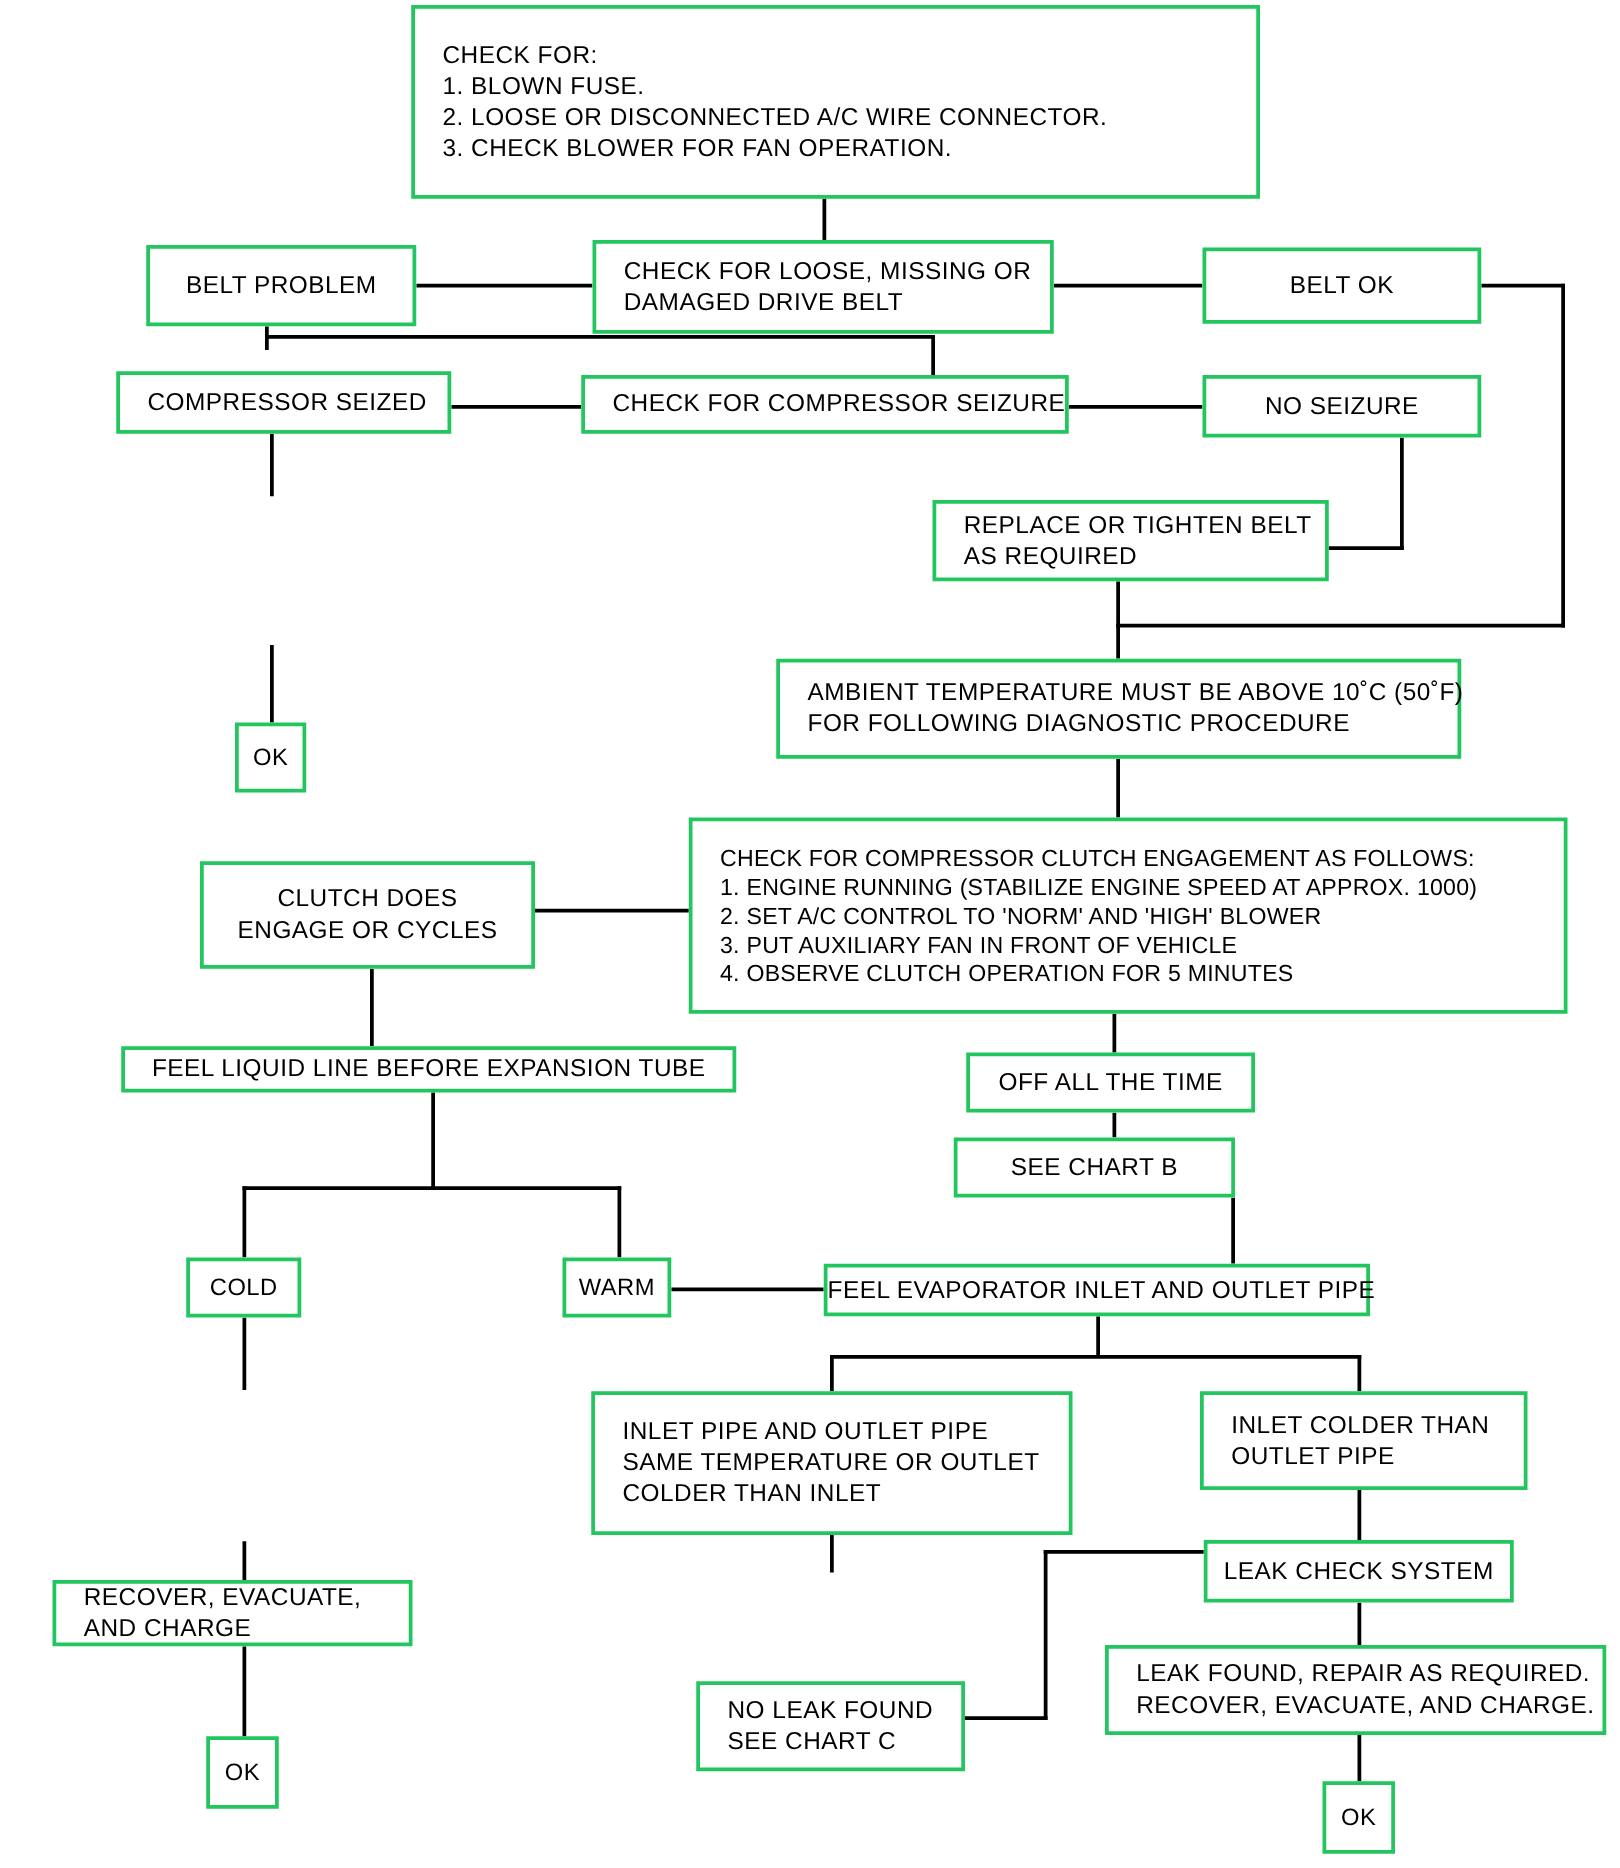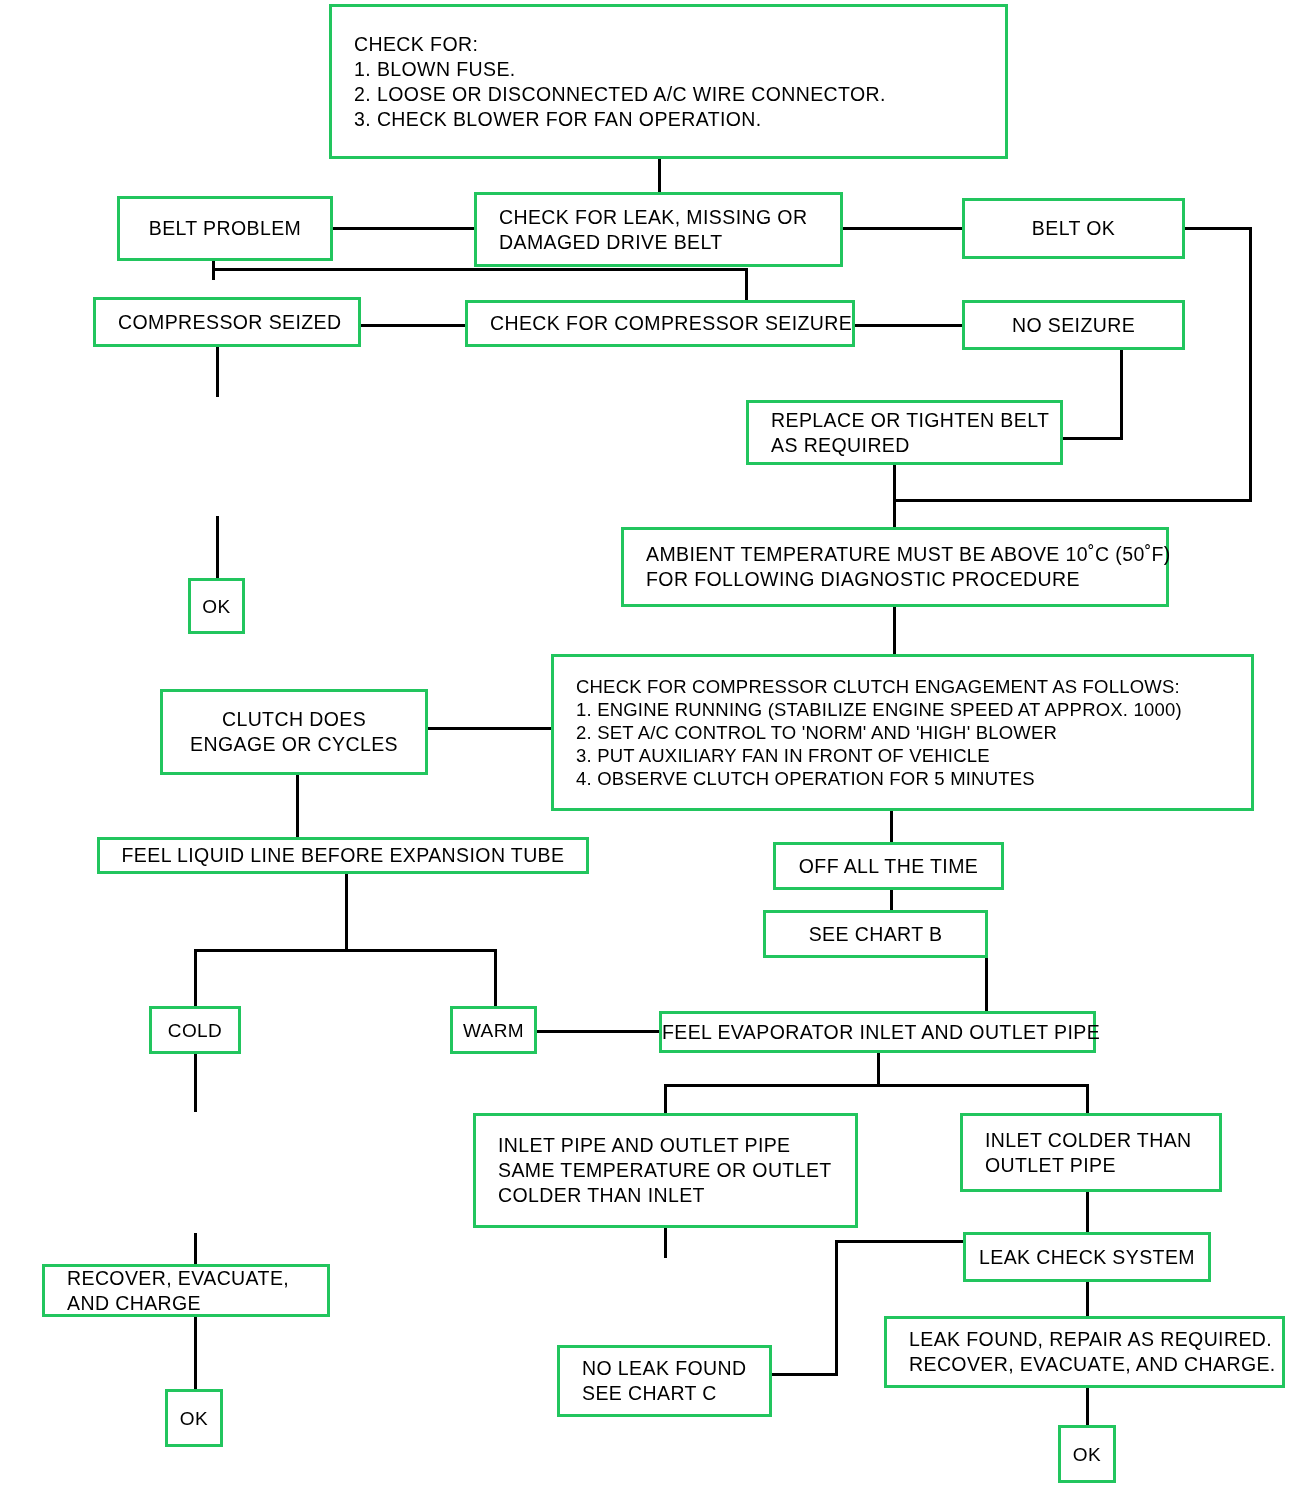--- a/index.html
+++ b/index.html
@@ -127,21 +127,21 @@
 1. BLOWN FUSE.
 2. LOOSE OR DISCONNECTED A/C WIRE CONNECTOR.
 3. CHECK BLOWER FOR FAN OPERATION.</div>
   </div>
 
   <div class="node center" style="left:117px; top:196px; width:216px; height:65px;">
     <div class="txt">BELT PROBLEM</div>
   </div>
 
   <div class="node pad-left" style="left:474px; top:192px; width:369px; height:75px;">
-    <div class="txt">CHECK FOR LEAK, MISSING OR
+    <div class="txt">CHECK FOR LOOSE, MISSING OR
 DAMAGED DRIVE BELT</div>
   </div>
 
   <div class="node center" style="left:962px; top:198px; width:223px; height:61px;">
     <div class="txt">BELT OK</div>
   </div>
 
   <div class="node pad-left" style="left:93px; top:297px; width:268px; height:50px;">
     <div class="txt">COMPRESSOR SEIZED</div>
   </div>

